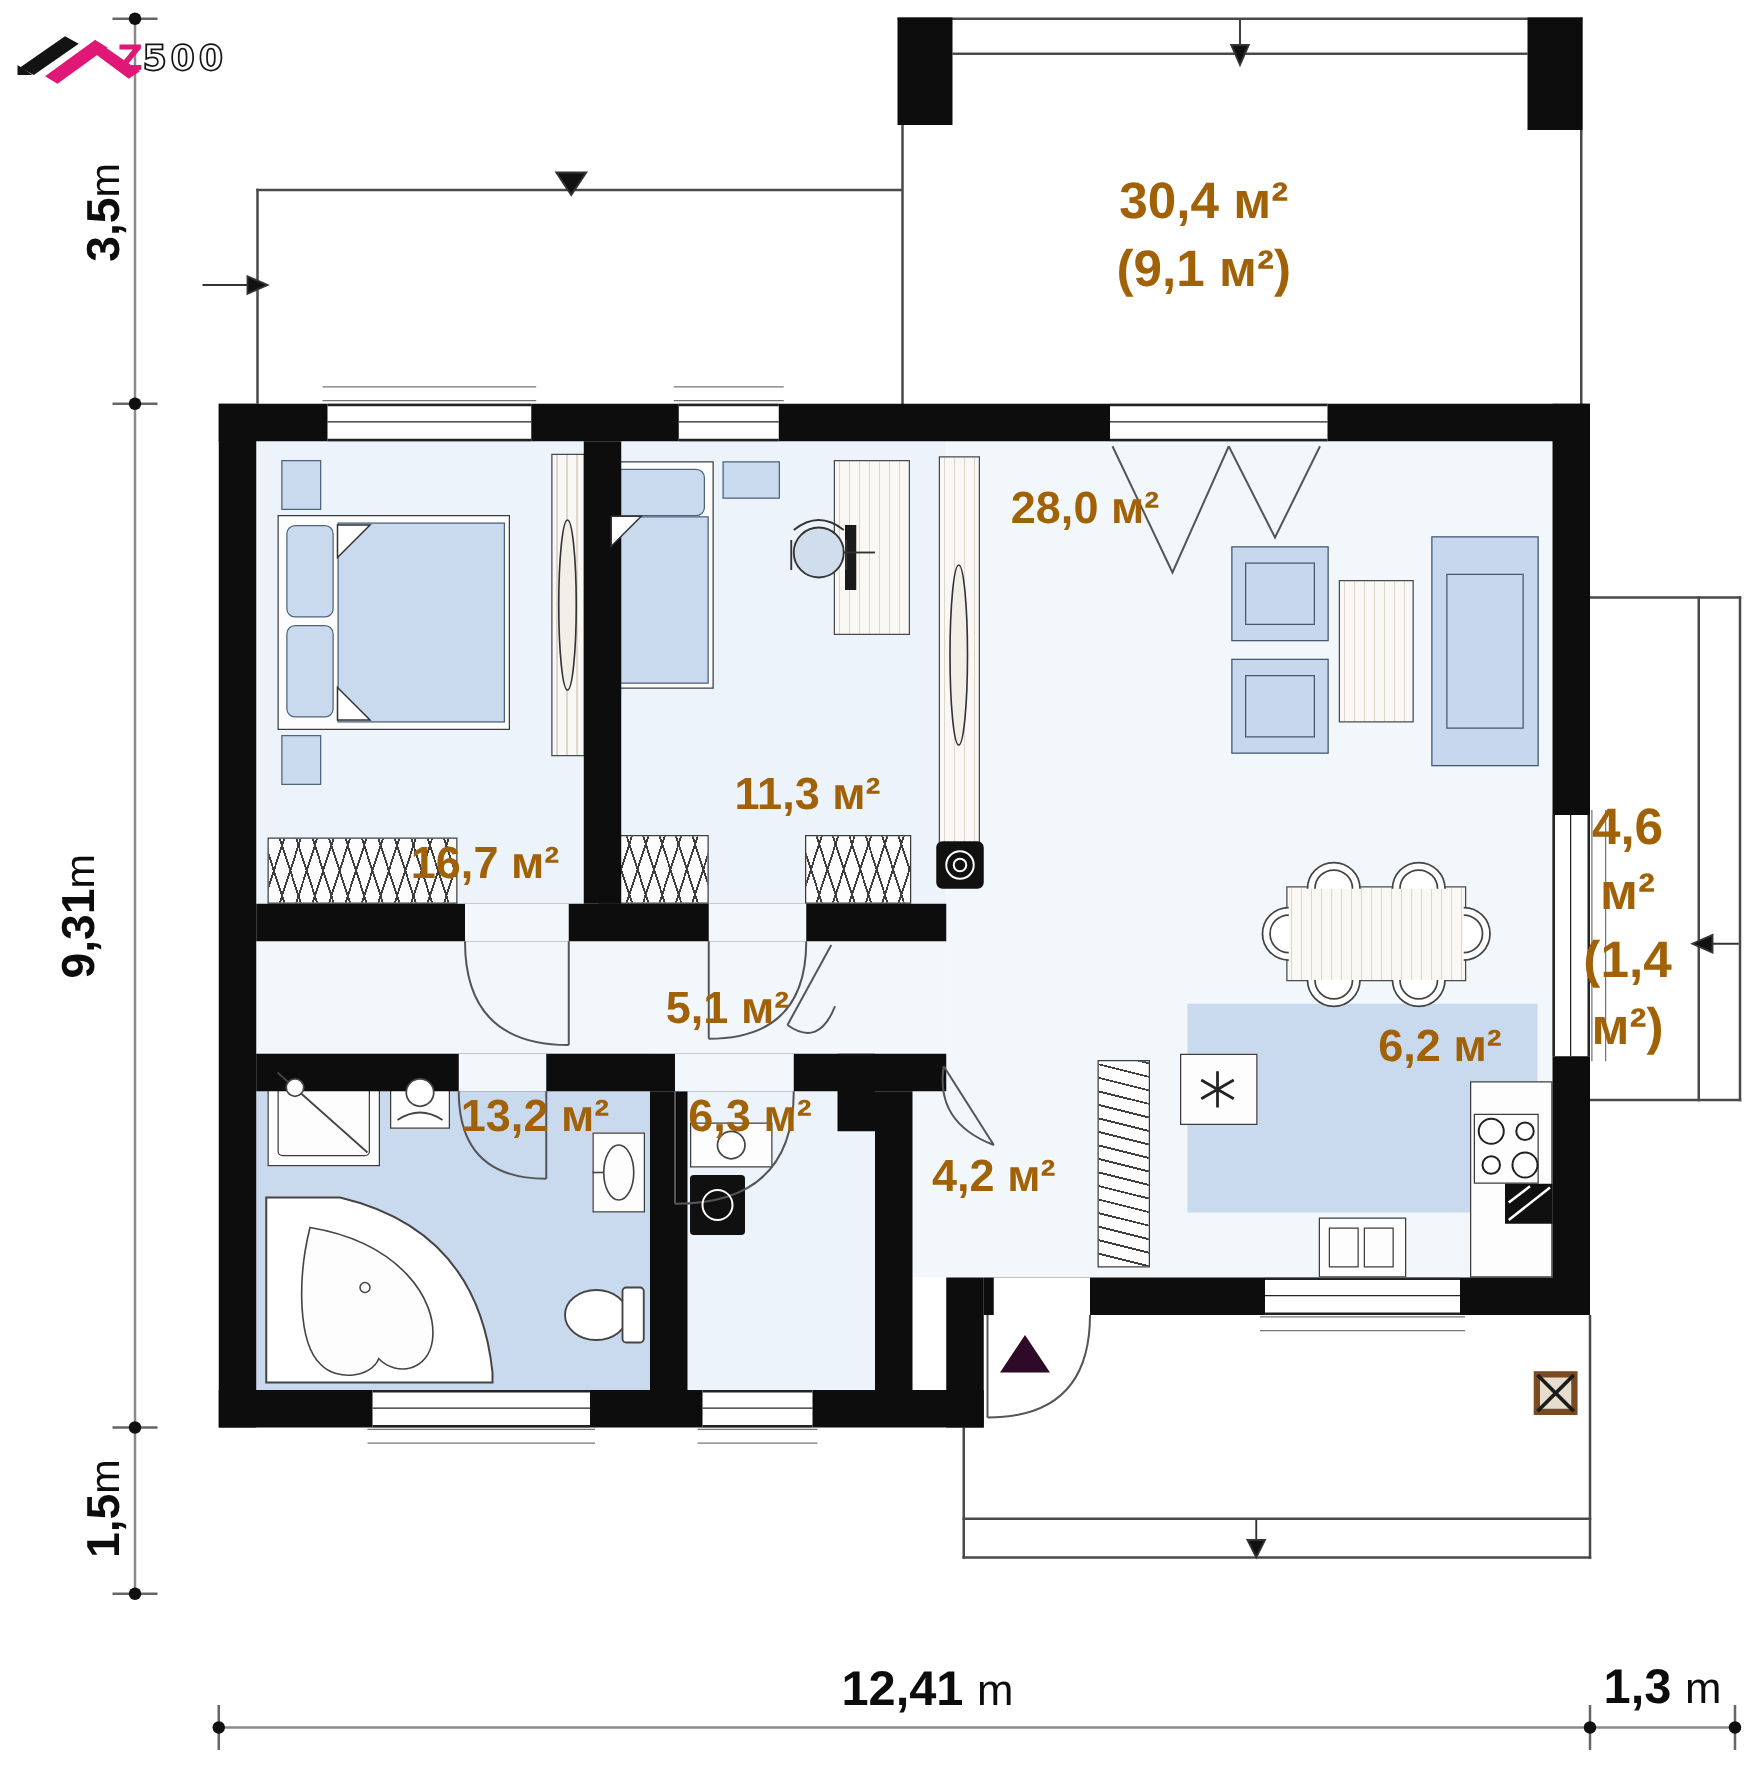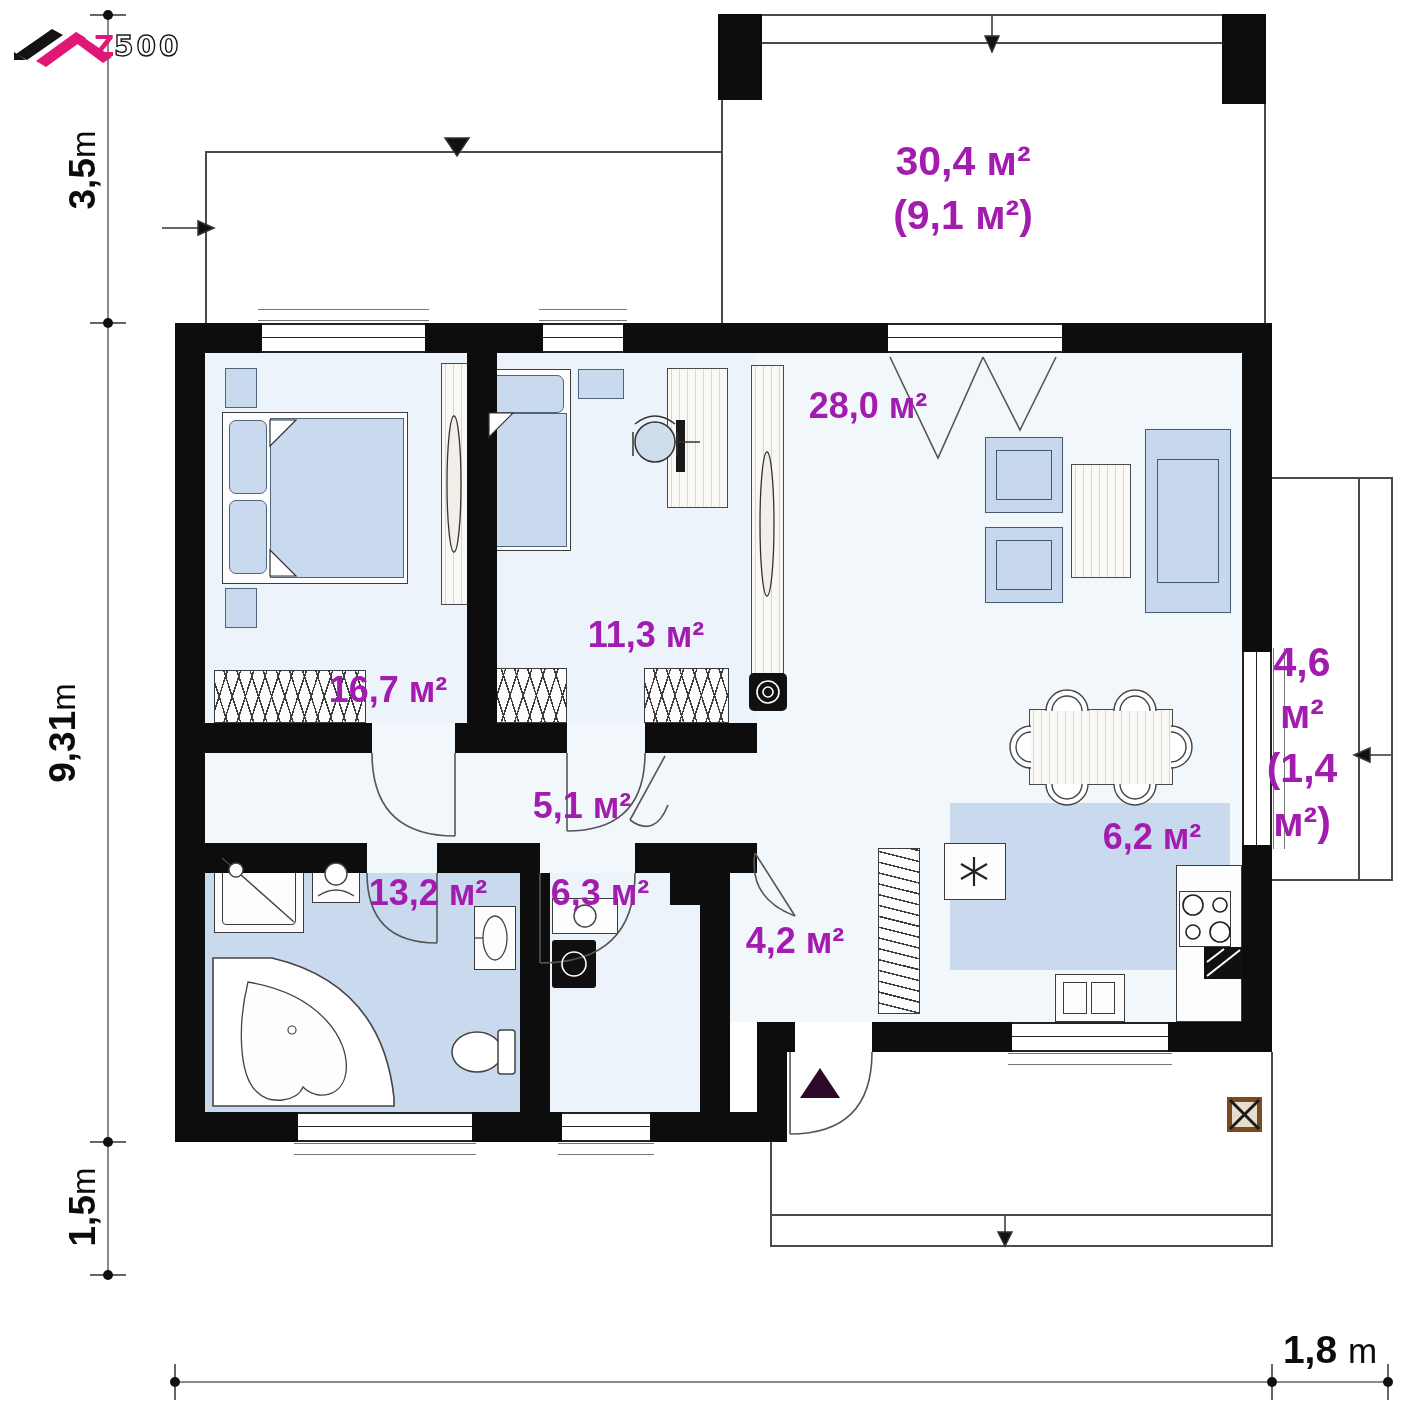--- a/index.html
+++ b/index.html
@@ -29,21 +29,21 @@
       border:1.6px solid #3c3c3c;z-index:2;box-sizing:border-box;}
   .vhatch{position:absolute;background:
       repeating-linear-gradient(14deg, rgba(0,0,0,0) 0 9px, #3d3d3d 9px 10.5px),#fdfdfd;
       border:1.6px solid #3c3c3c;z-index:2;box-sizing:border-box;}
   .appliance{position:absolute;background:#101010;border-radius:5px;z-index:2;}
   .post{position:absolute;background:#e6ddcf;border:5px solid #7a4a21;z-index:2;box-sizing:border-box;}
   .dimline{position:absolute;background:#8a8a8a;z-index:5;}
   .dot{position:absolute;width:10px;height:10px;border-radius:50%;background:#101010;z-index:6;}
   .tick{position:absolute;background:#666;z-index:5;}
   .rlabel{position:absolute;transform:translate(-50%,-50%);font-weight:700;font-size:36px;
-          letter-spacing:0px;white-space:nowrap;z-index:7;color:#a21caf;}
+          letter-spacing:0px;white-space:nowrap;z-index:7;color:#a16207;}
   .rlabel.big{font-size:41px;}
   .dimlabel{position:absolute;font-weight:700;font-size:39px;white-space:nowrap;z-index:7;
             text-align:center;color:#0c0c0c;}
   .dimlabel .unit{font-weight:400;font-size:35px;}
   .vdim{position:absolute;transform:rotate(-90deg);transform-origin:center;font-weight:700;
         font-size:37px;white-space:nowrap;z-index:7;text-align:center;color:#0c0c0c;}
   .vdim .unit{font-weight:400;font-size:33px;}
   svg.overlay{position:absolute;left:0;top:0;z-index:5;}
   svg.logo{position:absolute;left:6px;top:8px;z-index:8;}
 </style>
@@ -174,22 +174,25 @@
 
   <div class="vdim" style="left:22px;top:150px;width:120px;height:40px;">
     <span>3,5</span><span class="unit">m</span>
   </div>
   <div class="vdim" style="left:-8px;top:713px;width:140px;height:40px;">
     <span>9,31</span><span class="unit">m</span>
   </div>
   <div class="vdim" style="left:22px;top:1187px;width:120px;height:40px;">
     <span>1,5</span><span class="unit">m</span>
   </div>
+  <div class="dimlabel" style="left:592px;top:1330px;width:300px;">
+    <span>12,41</span> <span class="unit">m</span>
+  </div>
   <div class="dimlabel" style="left:1230px;top:1328px;width:200px;">
-    <span>1,8</span> <span class="unit">m</span>
+    <span>1,3</span> <span class="unit">m</span>
   </div>
 
   <div class="rlabel big" style="left:963px;top:161px;">30,4 м²</div>
   <div class="rlabel big" style="left:963px;top:215px;">(9,1 м²)</div>
   <div class="rlabel" style="left:868px;top:406px;">28,0 м²</div>
   <div class="rlabel" style="left:388px;top:690px;">16,7 м²</div>
   <div class="rlabel" style="left:646px;top:635px;">11,3 м²</div>
   <div class="rlabel" style="left:582px;top:806px;">5,1 м²</div>
   <div class="rlabel" style="left:428px;top:893px;">13,2 м²</div>
   <div class="rlabel" style="left:600px;top:893px;">6,3 м²</div>

